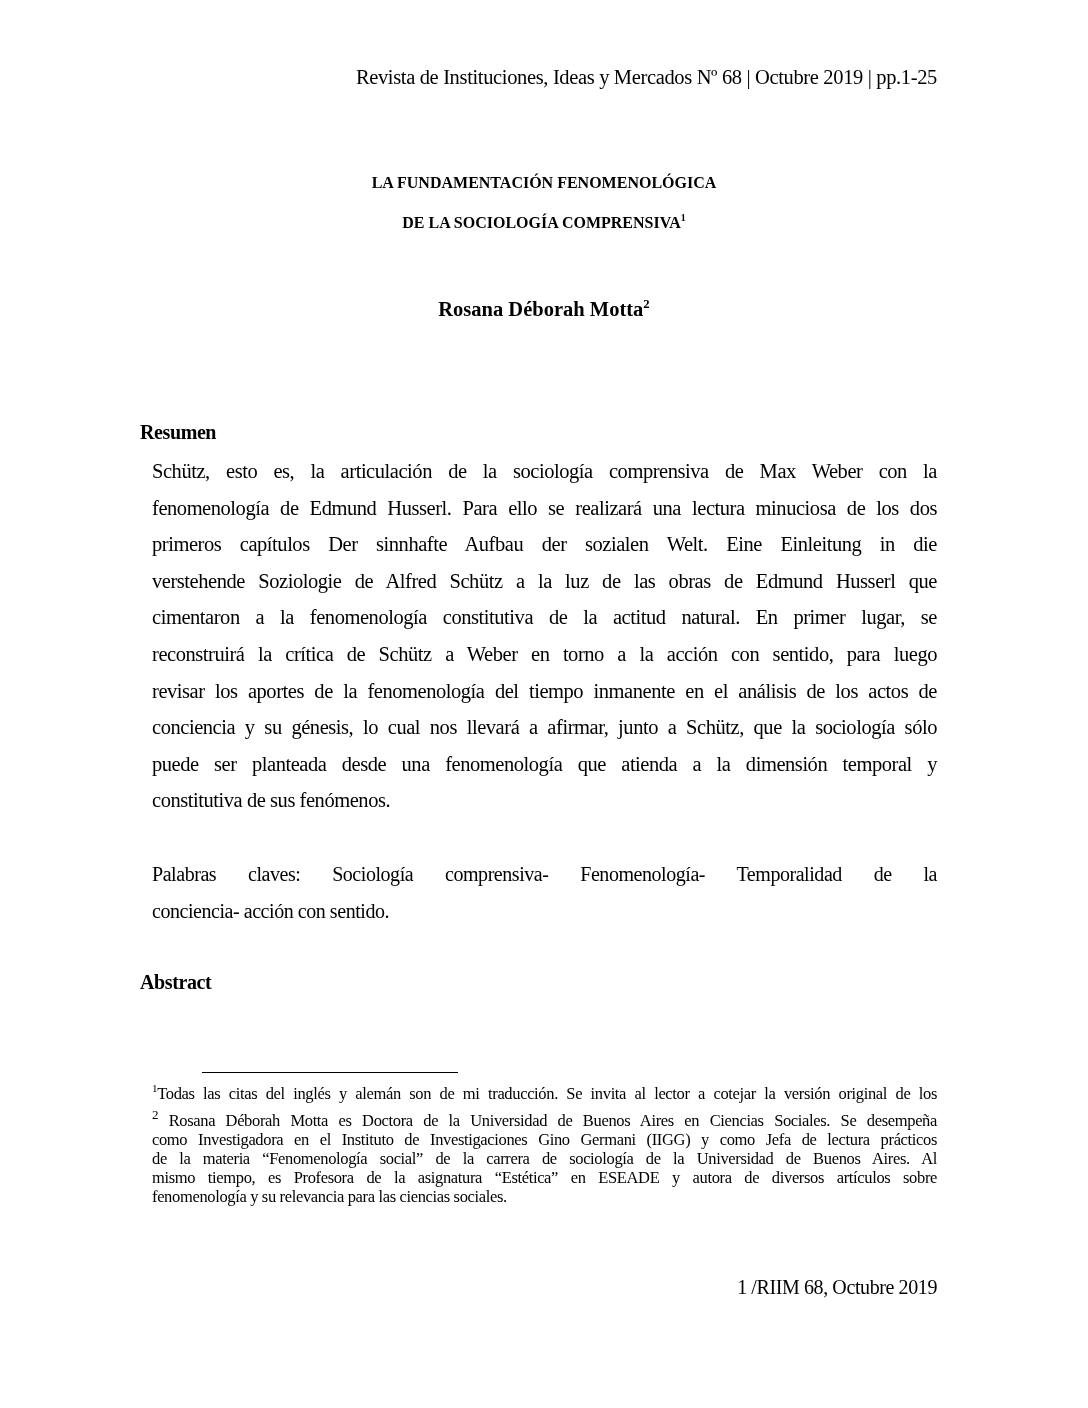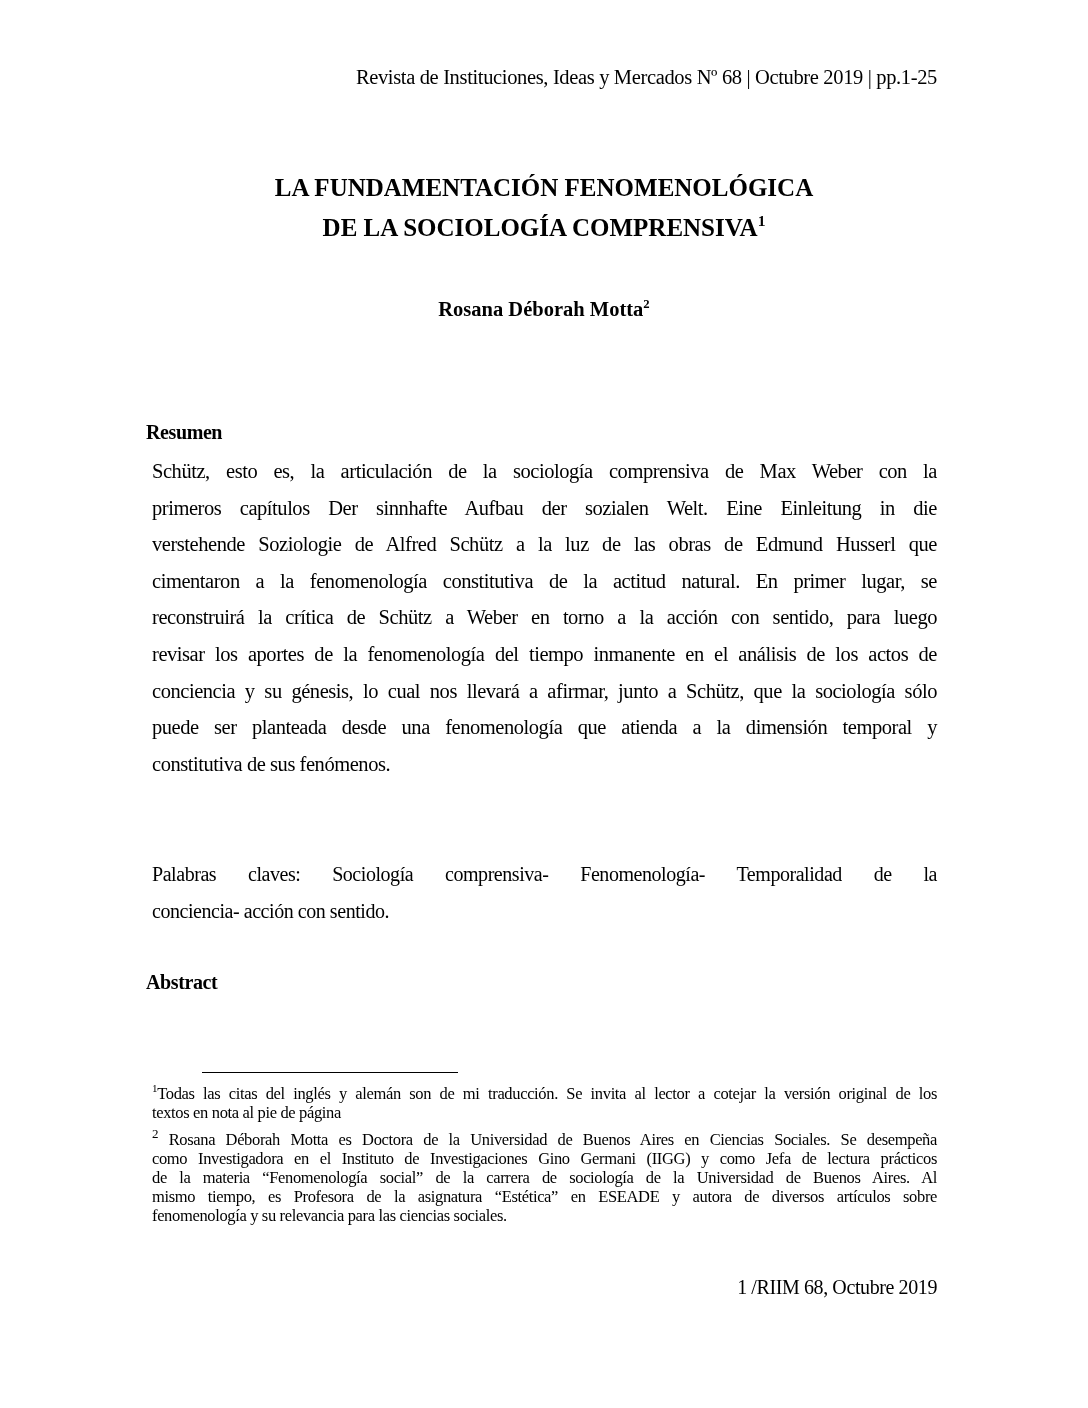--- a/index.html
+++ b/index.html
@@ -7,27 +7,27 @@
     width: 1088px; height: 1408px; position: relative; overflow: hidden;
     font-family: "Liberation Serif", "DejaVu Serif", serif; color: #000;
   }
   .page { position: absolute; left: 0; top: 0; width: 1088px; height: 1051px; background: #fff; }
   .running-header {
     position: absolute; right: 151px; top: 66px;
     font-size: 20.5px; letter-spacing: -0.35px; white-space: nowrap;
   }
   .title {
     position: absolute; left: 0; width: 1088px; text-align: center;
-    font-weight: bold; font-size: 25px; letter-spacing: 0px; white-space: nowrap;
+    font-weight: bold; font-size: 16px; letter-spacing: 0px; white-space: nowrap;
   }
   .title.l1 { top: 174px; }
   .title.l2 { top: 214px; }
   .author { position: absolute; left: 0; width: 1088px; top: 298px; text-align: center; font-weight: bold; font-size: 20.5px; }
   sup { font-size: 0.62em; line-height: 0; position: relative; top: -0.05em; vertical-align: super; }
-  .heading { position: absolute; left: 146px; font-weight: bold; font-size: 20px; letter-spacing: -0.4px; }
+  .heading { position: absolute; left: 140px; font-weight: bold; font-size: 20px; letter-spacing: -0.4px; }
   .h-resumen { top: 421px; }
   .h-abstract { top: 971px; }
   .body-block {
     position: absolute; left: 152px; width: 785px; top: 453px;
     font-size: 20.5px; line-height: 36.6px; letter-spacing: -0.45px;
   }
   .jline { display: block; text-align: justify; text-align-last: justify; white-space: nowrap; height: 36.6px; }
   .jline.last { text-align-last: left; }
   .keywords {
     position: absolute; left: 152px; width: 785px; top: 856px;
@@ -55,20 +55,21 @@
 
   <div class="title l1"><span>LA FUNDAMENTACIÓN FENOMENOLÓGICA</span></div>
   <div class="title l2"><span>DE LA SOCIOLOGÍA COMPRENSIVA</span><sup>1</sup></div>
 
   <div class="author"><span>Rosana Déborah Motta</span><sup>2</sup></div>
 
   <div class="heading h-resumen">Resumen</div>
 
   <div class="body-block">
     <span class="jline">Schütz, esto es, la articulación de la sociología comprensiva de Max Weber con la</span>
+    <span class="jline">fenomenología de Edmund Husserl. Para ello se realizará una lectura minuciosa de los dos</span>
     <span class="jline">primeros capítulos Der sinnhafte Aufbau der sozialen Welt. Eine Einleitung in die</span>
     <span class="jline">verstehende Soziologie de Alfred Schütz a la luz de las obras de Edmund Husserl que</span>
     <span class="jline">cimentaron a la fenomenología constitutiva de la actitud natural. En primer lugar, se</span>
     <span class="jline">reconstruirá la crítica de Schütz a Weber en torno a la acción con sentido, para luego</span>
     <span class="jline">revisar los aportes de la fenomenología del tiempo inmanente en el análisis de los actos de</span>
     <span class="jline">conciencia y su génesis, lo cual nos llevará a afirmar, junto a Schütz, que la sociología sólo</span>
     <span class="jline">puede ser planteada desde una fenomenología que atienda a la dimensión temporal y</span>
     <span class="jline last">constitutiva de sus fenómenos.</span>
   </div>
 
@@ -77,21 +78,20 @@
     <span class="jline last">conciencia- acción con sentido.</span>
   </div>
 
   <div class="heading h-abstract">Abstract</div>
 
   <div class="footnote-rule"></div>
 
   <div class="footnotes">
     <div class="fn fn1">
       <span class="fline"><sup>1</sup><span>Todas las citas del inglés y alemán son de mi traducción. Se invita al lector a cotejar la versión original de los</span></span>
-      <span class="fline last">textos en nota al pie de página</span>
     </div>
     <div class="fn fn2">
       <span class="fline"><sup>2</sup><span> Rosana Déborah Motta es Doctora de la Universidad de Buenos Aires en Ciencias Sociales. Se desempeña</span></span>
       <span class="fline">como Investigadora en el Instituto de Investigaciones Gino Germani (IIGG) y como Jefa de lectura prácticos</span>
       <span class="fline">de la materia “Fenomenología social” de la carrera de sociología de la Universidad de Buenos Aires. Al</span>
       <span class="fline">mismo tiempo, es Profesora de la asignatura “Estética” en ESEADE y autora de diversos artículos sobre</span>
       <span class="fline last">fenomenología y su relevancia para las ciencias sociales.</span>
     </div>
   </div>
 

